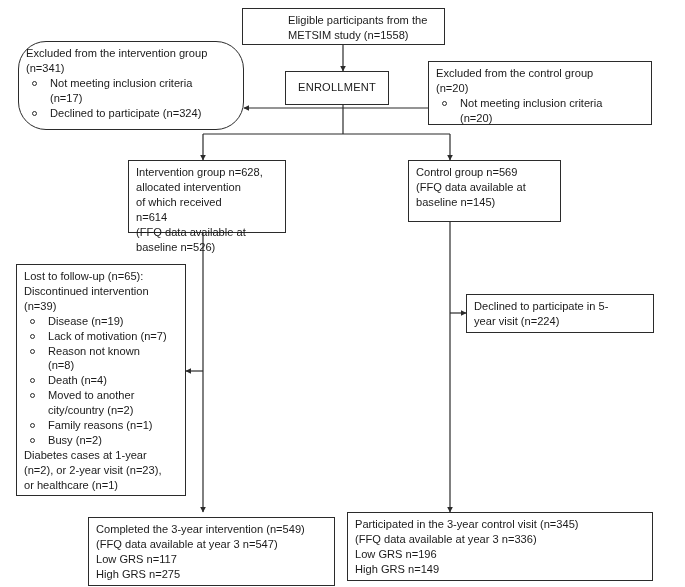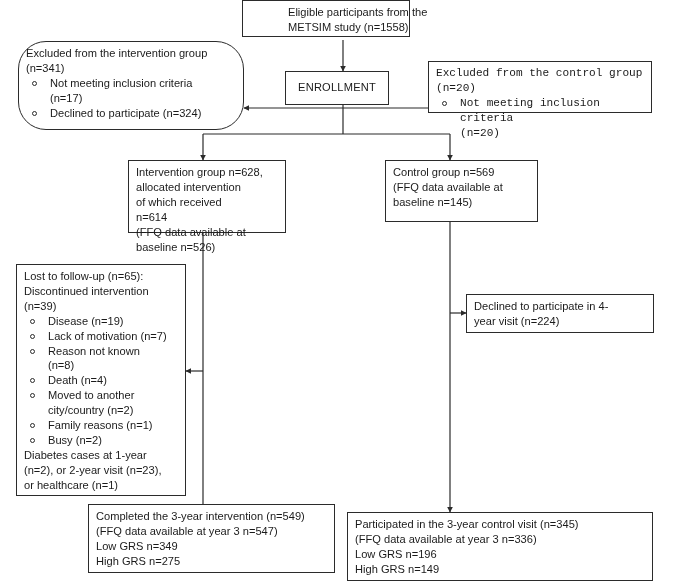--- a/index.html
+++ b/index.html
@@ -98,21 +98,21 @@
 
     <line x1="203" y1="233" x2="203" y2="512" stroke="#2b2b2b" stroke-width="1.2" marker-end="url(#arrow-down)"></line>
 
     <line x1="450" y1="222" x2="450" y2="512" stroke="#2b2b2b" stroke-width="1.2" marker-end="url(#arrow-down)"></line>
 
     <line x1="203" y1="371" x2="186" y2="371" stroke="#2b2b2b" stroke-width="1.2" marker-end="url(#arrow-down)"></line>
 
     <line x1="450" y1="313" x2="466" y2="313" stroke="#2b2b2b" stroke-width="1.2" marker-end="url(#arrow-down)"></line>
   </svg>
 
-  <div class="node" style="left:242px; top:0; width:168px; height:37px;padding-left:45px;">
+  <div class="node" style="left:242px; top:8px; width:203px; height:37px;padding-left:45px;">
     <span class="line">Eligible participants from the</span>
     <span class="line">METSIM study (n=1558)</span>
   </div>
 
   <div class="node center-label" style="left:285px; top:71px; width:104px; height:27px;">
     <span>ENROLLMENT</span>
   </div>
 
   <div class="node" style="left:18px; top:41px; width:226px; height:89px;border-radius:28px;">
     <span class="line">Excluded from the intervention group</span>
@@ -121,41 +121,41 @@
       <li>
         <span>Not meeting inclusion criteria</span>
         <span class="sub">(n=17)</span>
       </li>
       <li>
         <span>Declined to participate (n=324)</span>
       </li>
     </ul>
   </div>
 
-  <div class="node" style="left:428px; top:61px; width:224px; height:52px;font-family:Liberation Mono, monospace;">
+  <div class="node" style="left:428px; top:61px; width:224px; height:64px;">
     <span class="line">Excluded from the control group</span>
     <span class="line">(n=20)</span>
     <ul class="bullets">
       <li>
         <span>Not meeting inclusion criteria</span>
         <span class="sub">(n=20)</span>
       </li>
     </ul>
   </div>
 
   <div class="node" style="left:128px; top:160px; width:158px; height:73px;">
     <span class="line">Intervention group n=628,</span>
     <span class="line">allocated intervention</span>
     <span class="line">of which received</span>
     <span class="line">n=614</span>
     <span class="line">(FFQ data available at</span>
     <span class="line">baseline n=526)</span>
   </div>
 
-  <div class="node" style="left:385px; top:160px; width:153px; height:62px;">
+  <div class="node" style="left:408px; top:160px; width:153px; height:62px;">
     <span class="line">Control group n=569</span>
     <span class="line">(FFQ data available at</span>
     <span class="line">baseline n=145)</span>
   </div>
 
   <div class="node" style="left:16px; top:264px; width:170px; height:232px; line-height:14.9px;">
     <span class="line">Lost to follow-up (n=65):</span>
     <span class="line">Discontinued intervention</span>
     <span class="line">(n=39)</span>
     <ul class="bullets">
@@ -182,28 +182,28 @@
       <li>
         <span>Busy (n=2)</span>
       </li>
     </ul>
     <span class="line">Diabetes cases at 1-year</span>
     <span class="line">(n=2), or 2-year visit (n=23),</span>
     <span class="line">or healthcare (n=1)</span>
   </div>
 
   <div class="node" style="left:466px; top:294px; width:188px; height:39px;">
-    <span class="line">Declined to participate in 4-</span>
+    <span class="line">Declined to participate in 5-</span>
     <span class="line">year visit (n=224)</span>
   </div>
 
-  <div class="node" style="left:88px; top:504px; width:247px; height:69px;">
+  <div class="node" style="left:88px; top:517px; width:247px; height:69px;">
     <span class="line">Completed the 3-year intervention (n=549)</span>
     <span class="line">(FFQ data available at year 3 n=547)</span>
-    <span class="line">Low GRS n=349</span>
+    <span class="line">Low GRS n=117</span>
     <span class="line">High GRS n=275</span>
   </div>
 
   <div class="node" style="left:347px; top:512px; width:306px; height:69px;">
     <span class="line">Participated in the 3-year control visit (n=345)</span>
     <span class="line">(FFQ data available at year 3 n=336)</span>
     <span class="line">Low GRS n=196</span>
     <span class="line">High GRS n=149</span>
   </div>
 

